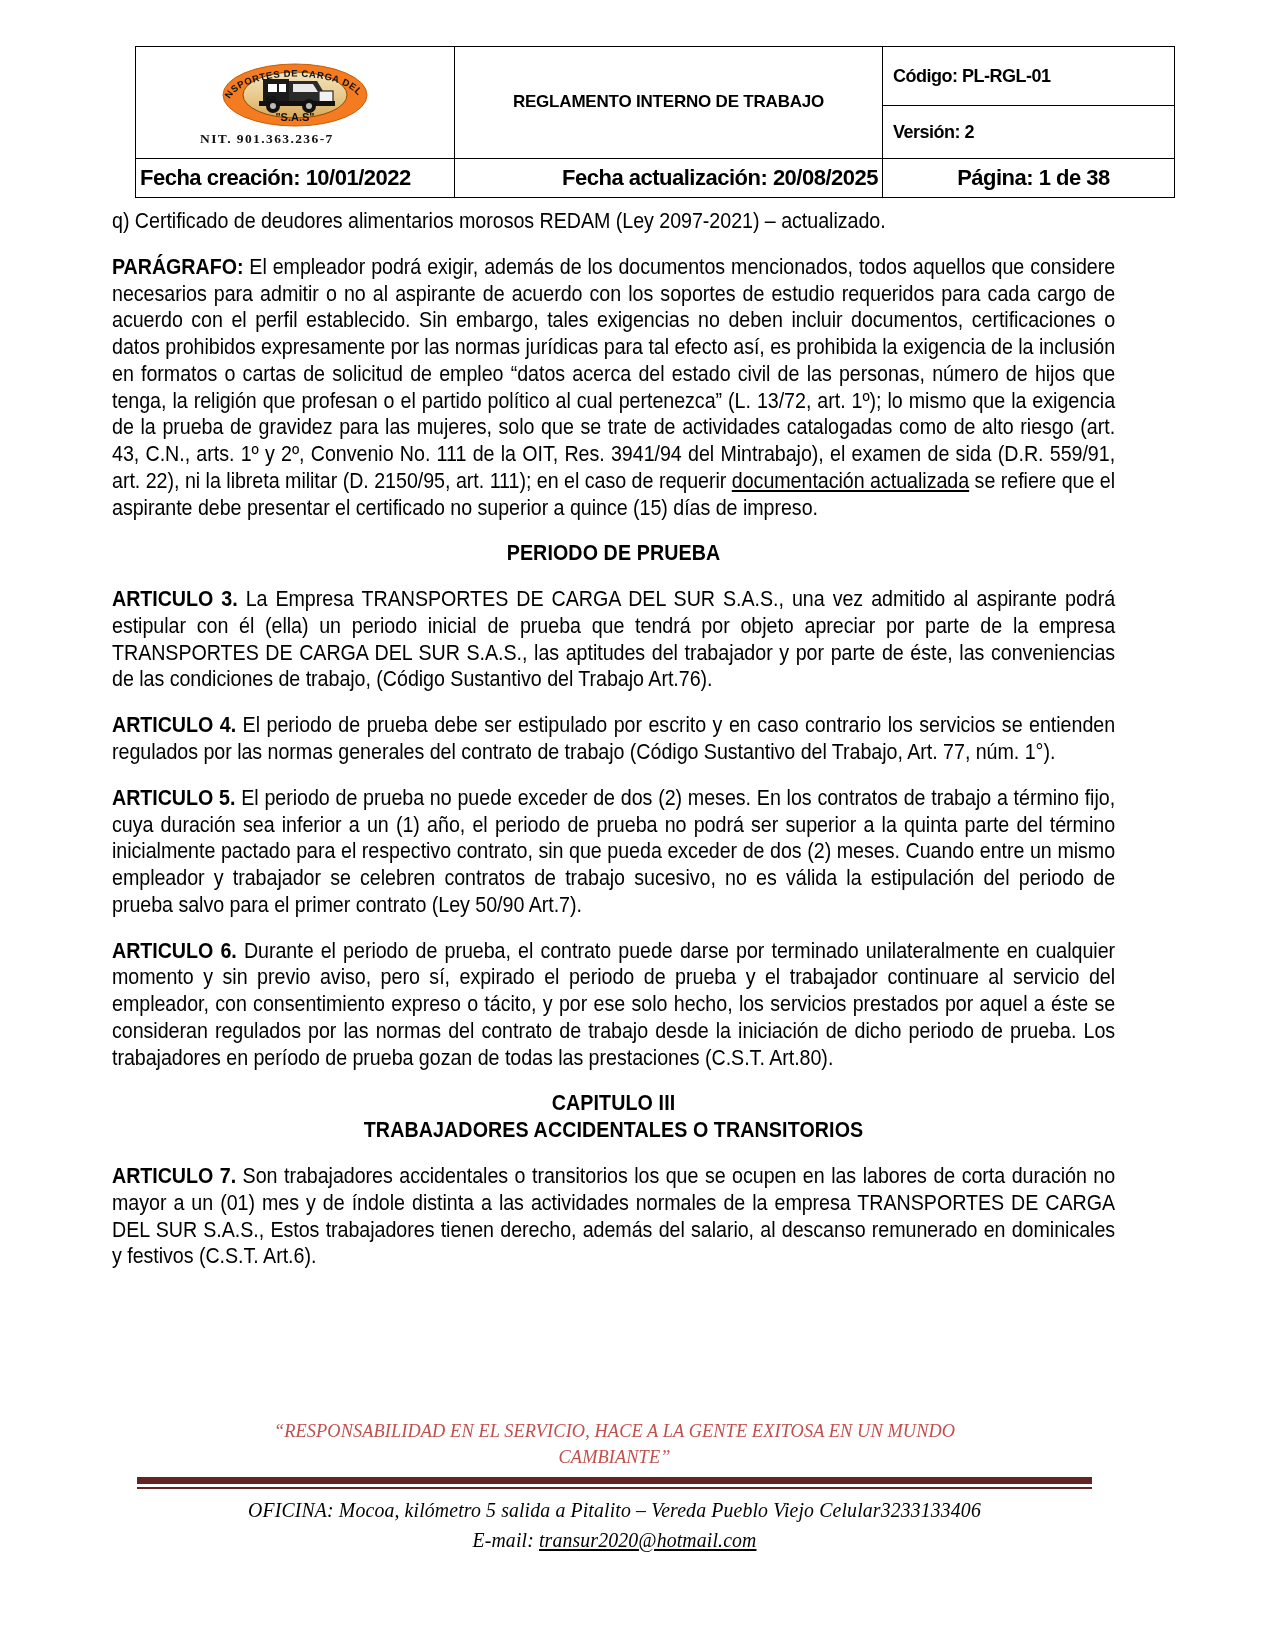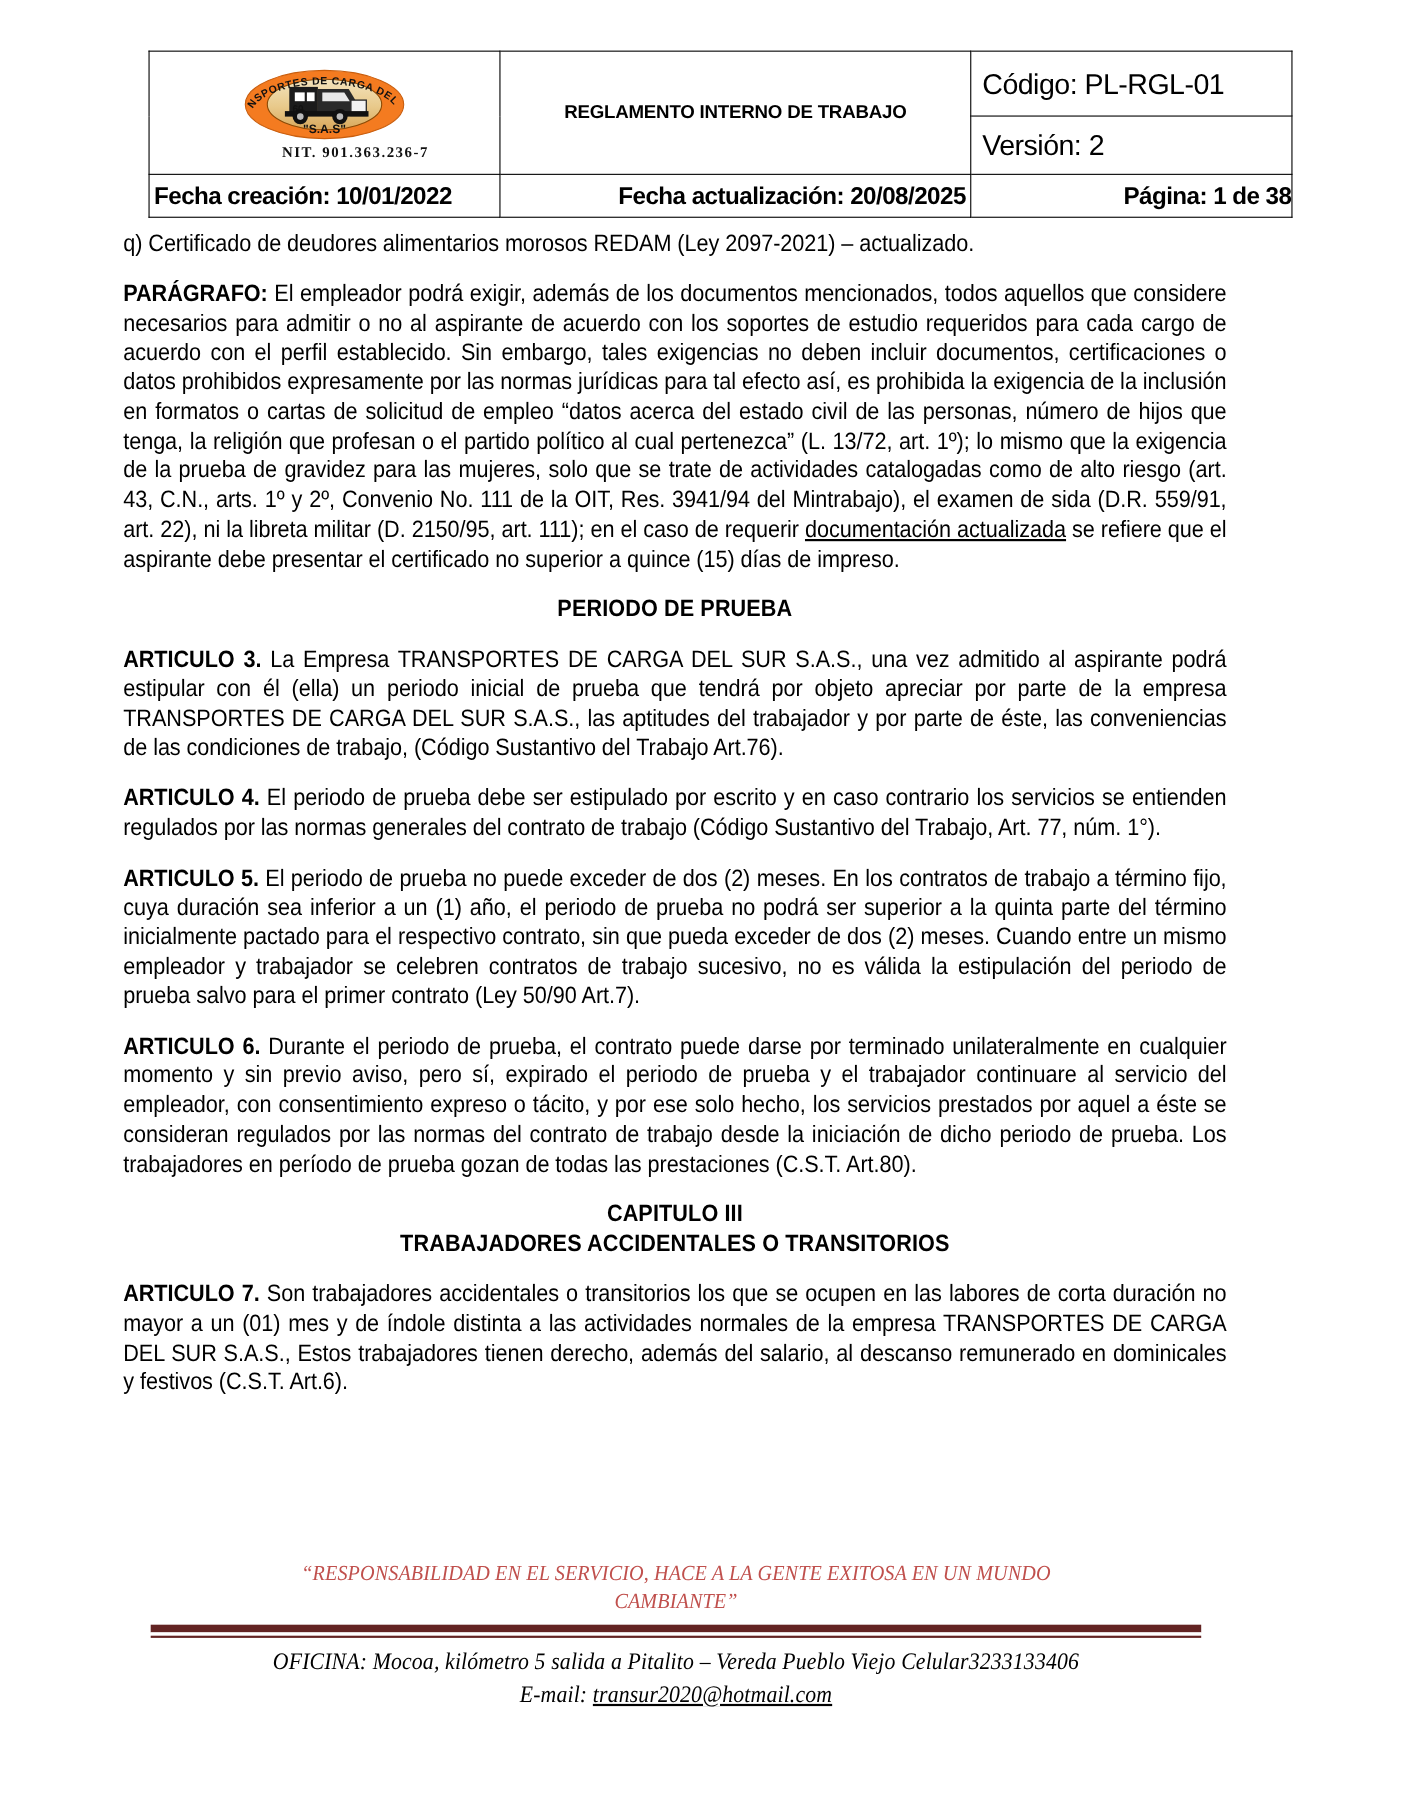--- a/index.html
+++ b/index.html
@@ -53,59 +53,59 @@
     text-align: center;
     font-weight: bold;
     font-size: 17px;
     line-height: 1.18;
     letter-spacing: -0.2px;
     padding: 4px 10px !important;
   }
 
   .code-cell, .version-cell {
     width: 281px;
-    font-weight: normal;
-    font-size: 26px;
+    font-weight: bold;
+    font-size: 18px;
     padding: 3px 0 3px 10px !important;
     letter-spacing: -0.5px;
     white-space: nowrap;
   }
   .code-cell { height: 52px; }
   .version-cell { height: 46px; }
 
   .row2 td {
     height: 38px;
     font-weight: bold;
     font-size: 22px;
     letter-spacing: -0.5px;
     white-space: nowrap;
   }
   .fecha-creacion { text-align: left; padding: 0 4px !important; }
   .fecha-actualizacion { text-align: right; padding: 0 4px !important; margin-top: 20px; }
-  .pagina { text-align: right; padding: 0 0 0 10px !important; }
+  .pagina { text-align: center; padding: 0 0 0 10px !important; }
 
   
   .logo-wrap {
     display: block;
     margin: 0 auto;
     width: 190px;
   }
   .logo-oval {
     position: relative;
     width: 168px;
     height: 72px;
     margin: 0 auto;
     text-align: right;
   }
   .nit-text {
     font-family: "Liberation Serif", serif;
     font-weight: bold;
     font-size: 13.5px;
     letter-spacing: 1.4px;
-    text-align: right;
+    text-align: left;
     margin-top: -2px;
     color: #111;
   }
 
   
   .content {
     position: absolute;
     left: 112px;
     top: 208px;
     width: 1003px;

